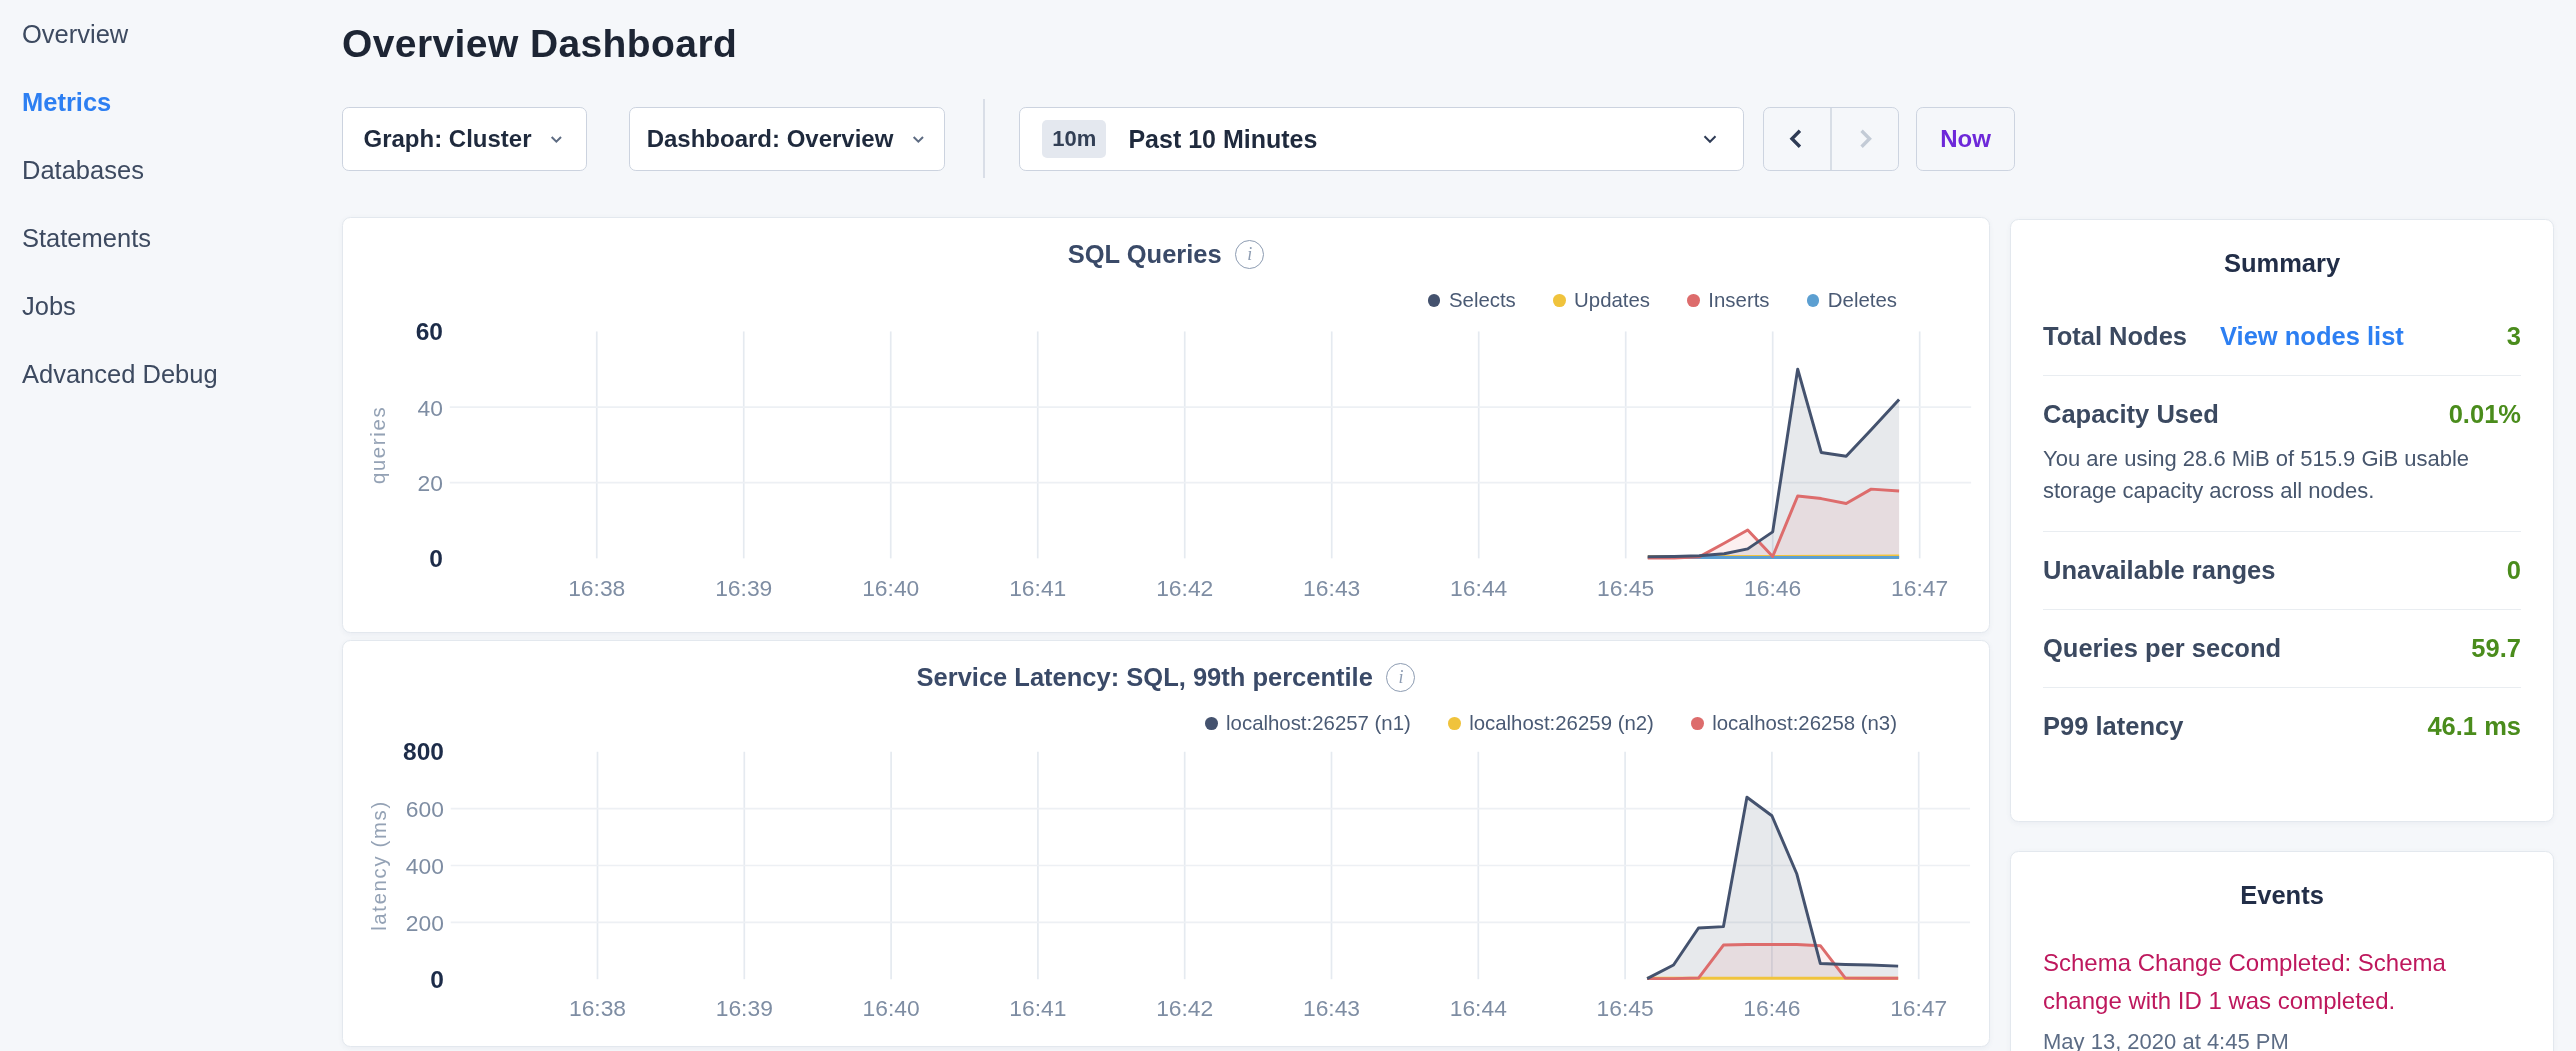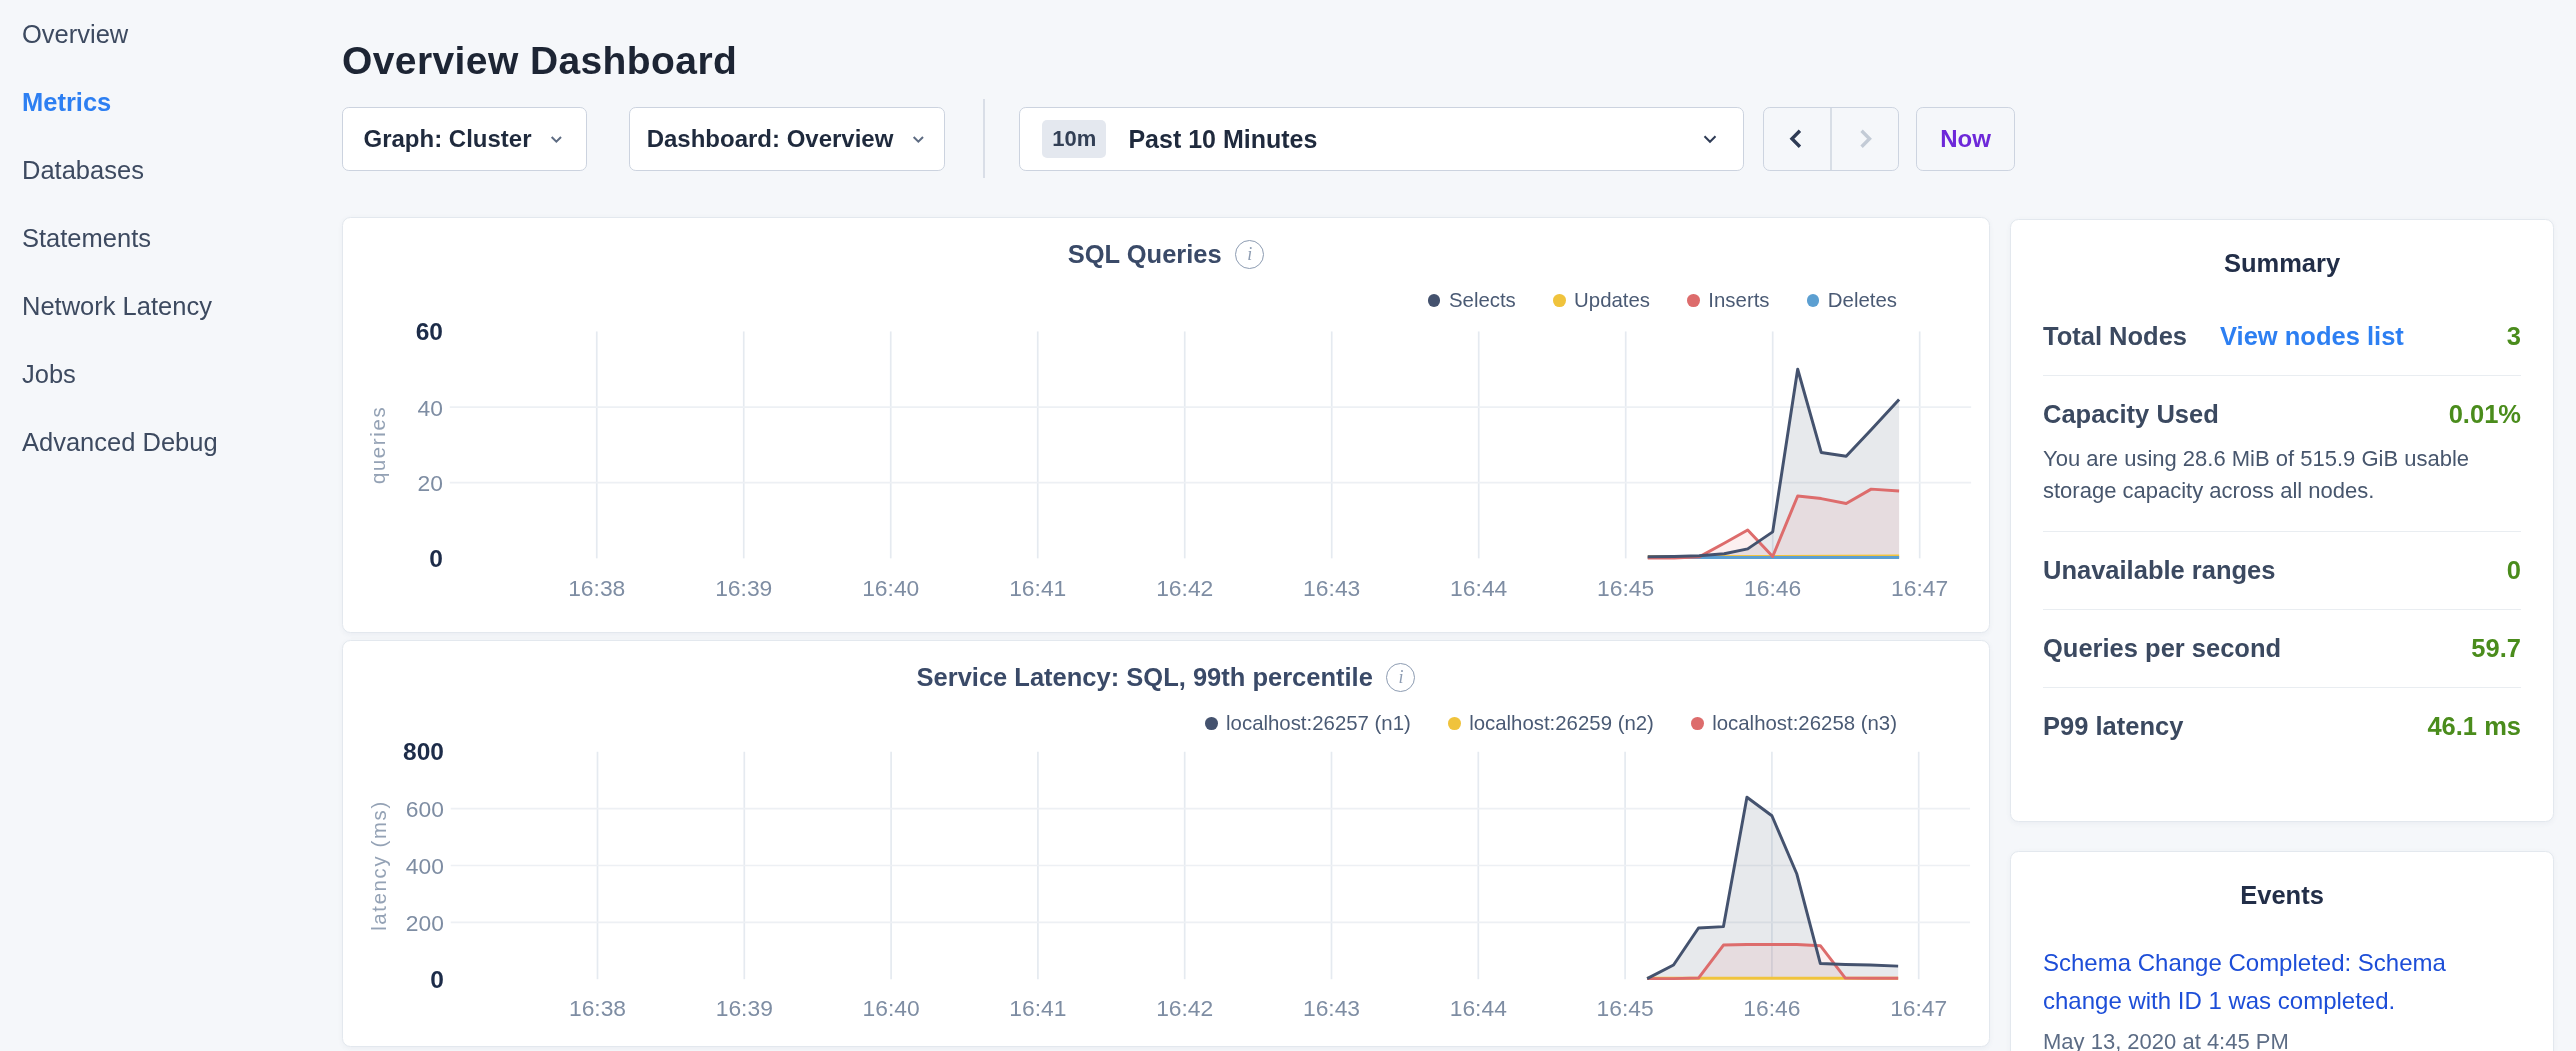--- a/index.html
+++ b/index.html
@@ -14,21 +14,21 @@
   
   #sidebar { position:absolute; left:22px; top:0; width:306px; }
   .nav-item {
     height:68px; line-height:68px; font-size:25.5px; color:#3d4a60;
     cursor:pointer; white-space:nowrap;
   }
   .nav-item.active { color:#2d7ff2; font-weight:bold; }
 
   
   #page-title {
-    position:absolute; left:342px; top:39px;
+    position:absolute; left:342px; top:22px;
     font-size:39px; font-weight:bold; color:#1d2534; letter-spacing:0.4px;
   }
 
   
   #controls { position:absolute; left:342px; top:107px; width:1674px; height:64px; }
   .ctrl { position:absolute; top:0; height:64px; display:flex; align-items:center; }
   .dd-btn {
     background:#fff; border:1.7px solid #ccd3df; border-radius:6.8px;
     justify-content:center; gap:15.3px; cursor:pointer;
     font-size:24px; font-weight:bold; color:#1f2a3d;
@@ -93,32 +93,31 @@
   #card-summary .rows { margin:20.4px 32px 0; }
   .srow { padding:24px 0; border-bottom:1.7px solid #e9edf1; }
   .srow:last-child { border-bottom:none; }
   .srow-head { display:flex; align-items:baseline; }
   .srow-label { font-size:25.5px; font-weight:bold; color:#3b4960; }
   .srow-link { font-size:25.5px; font-weight:bold; color:#2d7ff2; margin-left:33px; cursor:pointer; }
   .srow-value { margin-left:auto; font-size:25.5px; font-weight:bold; color:#4a8c1c; white-space:nowrap; }
   .srow-desc { margin-top:13.6px; font-size:22px; line-height:32px; color:#47566d; }
 
   #card-events .event-body { margin:34px 32px 0; }
-  .event-text { font-size:24px; line-height:38px; color:#1d4ed8; }
+  .event-text { font-size:24px; line-height:38px; color:#be185d; }
   .event-time { margin-top:8.5px; font-size:22px; color:#5c6c85; }
 </style>
 </head>
 <body>
 
 <nav id="sidebar">
   <div class="nav-item">Overview</div>
   <div class="nav-item active">Metrics</div>
   <div class="nav-item">Databases</div>
   <div class="nav-item">Statements</div>
-  <div class="nav-item">Network Latency</div>
   <div class="nav-item">Jobs</div>
   <div class="nav-item">Advanced Debug</div>
 </nav>
 
 <h1 id="page-title">Overview Dashboard</h1>
 
 <div id="controls">
   <button class="ctrl dd-btn" id="dash-dd">
     <span>Dashboard: Overview</span>
     <svg class="chev" width="18.7" height="18.7" viewBox="0 0 24 24">

